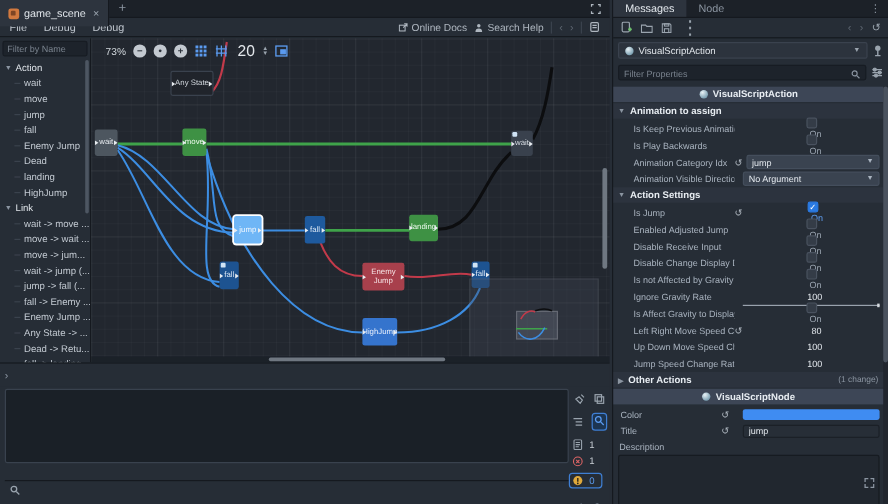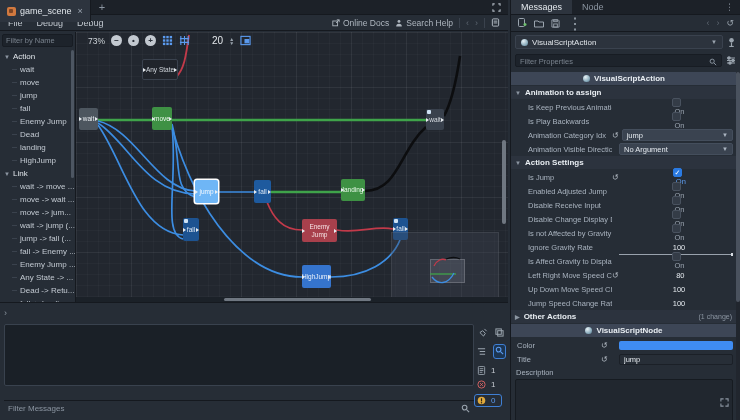--- a/index.html
+++ b/index.html
@@ -41,21 +41,21 @@
     background-image:
       linear-gradient(rgba(255,255,255,0.045) 1px, transparent 1px),
       linear-gradient(90deg, rgba(255,255,255,0.045) 1px, transparent 1px),
       linear-gradient(rgba(255,255,255,0.025) 1px, transparent 1px),
       linear-gradient(90deg, rgba(255,255,255,0.025) 1px, transparent 1px);
     background-size:55px 55px, 55px 55px, 11px 11px, 11px 11px; }
   .graph svg.edges { position:absolute; left:0; top:0; z-index:1; }
   .gtoolbar { position:absolute; left:12px; top:3px; z-index:5; display:flex; align-items:center; gap:6px; }
   .zoom-label { font-size:8.5px; color:#cfd5da; }
   .cbtn { width:11px; height:11px; border-radius:50%; background:#c3c9d0; color:#2b313a; font-size:8px; font-weight:bold; display:flex; align-items:center; justify-content:center; line-height:1; }
-  .snap-val { font-size:10px; color:#e3e7eb; margin-left:16px;text-align:right; }
+  .snap-val { font-size:13px; color:#e3e7eb; margin-left:2px;text-align:right; }
   .stepper { display:flex; flex-direction:column; line-height:4px; font-size:5px; color:#9aa4ae; }
   .gnode { position:absolute; z-index:2; border-radius:2px; display:flex; align-items:center; justify-content:center; font-size:6.5px; text-align:center; line-height:1.1; overflow:hidden; }
   .gnode.selected { box-shadow:0 0 0 1.5px #ffffff; z-index:3; }
   .gnode .sprite { position:absolute; left:1px; top:1px; width:4px; height:4px; background:#cfe3f5; border-radius:1px; }
   .gnode:before { content:""; position:absolute; left:0; top:50%; margin-top:-2px; border-left:3px solid #e8ecf0; border-top:2px solid transparent; border-bottom:2px solid transparent; }
   .gnode:after  { content:""; position:absolute; right:0; top:50%; margin-top:-2px; border-left:3px solid #e8ecf0; border-top:2px solid transparent; border-bottom:2px solid transparent; }
   .minimap { position:absolute; z-index:4; left:315px; top:200px; width:108px; height:68px; background:rgba(62,70,82,0.35); border:1px solid rgba(255,255,255,0.08); }
   .minimap .vp { position:absolute; left:38px; top:26px; width:35px; height:24px; background:rgba(130,140,155,0.25); border:1px solid rgba(255,255,255,0.18); }
   .gvscroll { position:absolute; right:2px; top:108px; width:4px; height:84px; background:#6f7781; border-radius:2px; z-index:6; }
   .ghtrack { position:absolute; left:0; bottom:0; width:100%; height:5px; background:#1b2128; z-index:6; }
@@ -341,21 +341,20 @@
     </div>
 
     <div class="spacer-row">
       <span class="expander">›</span>
     </div>
 
     <div class="console-panel">
       <div class="console-left">
         <div class="console-box"></div>
         <div class="filterbar">
-          <input placeholder="Filter Messages" style="">
           <span class="icon">
             <svg width="9" height="9" viewBox="0 0 10 10">
                 <g stroke="#9aa4ae" stroke-width="1.2" fill="none">
                   <circle cx="4" cy="4" r="2.6"></circle>
                   <path d="M6.2,6.2 L9,9"></path>
                 </g>
               </svg>
           </span>
         </div>
       </div>

